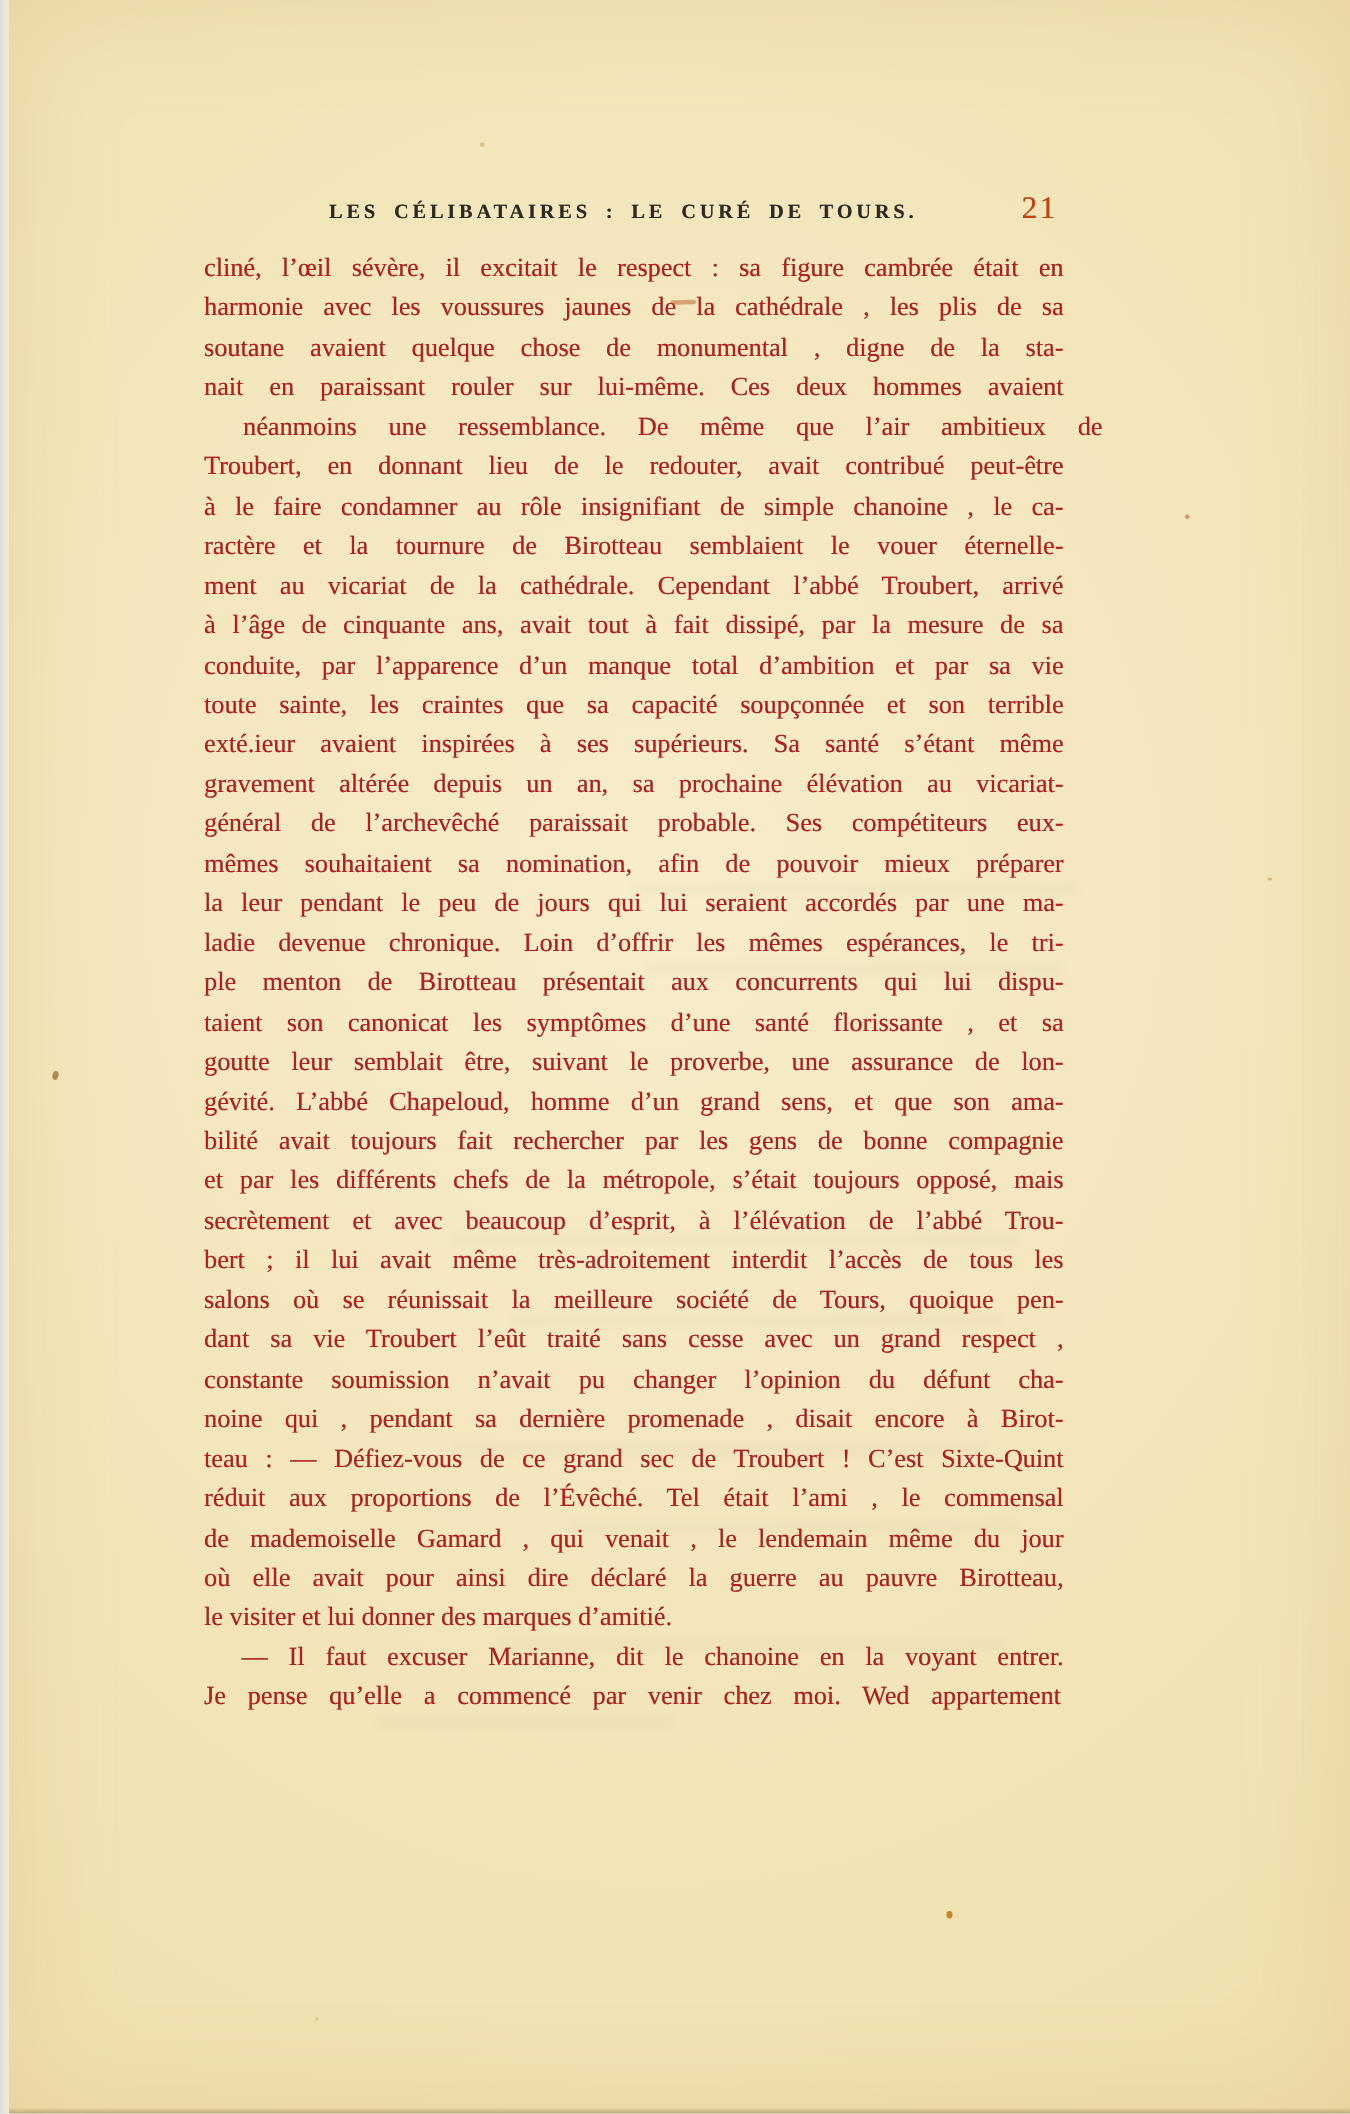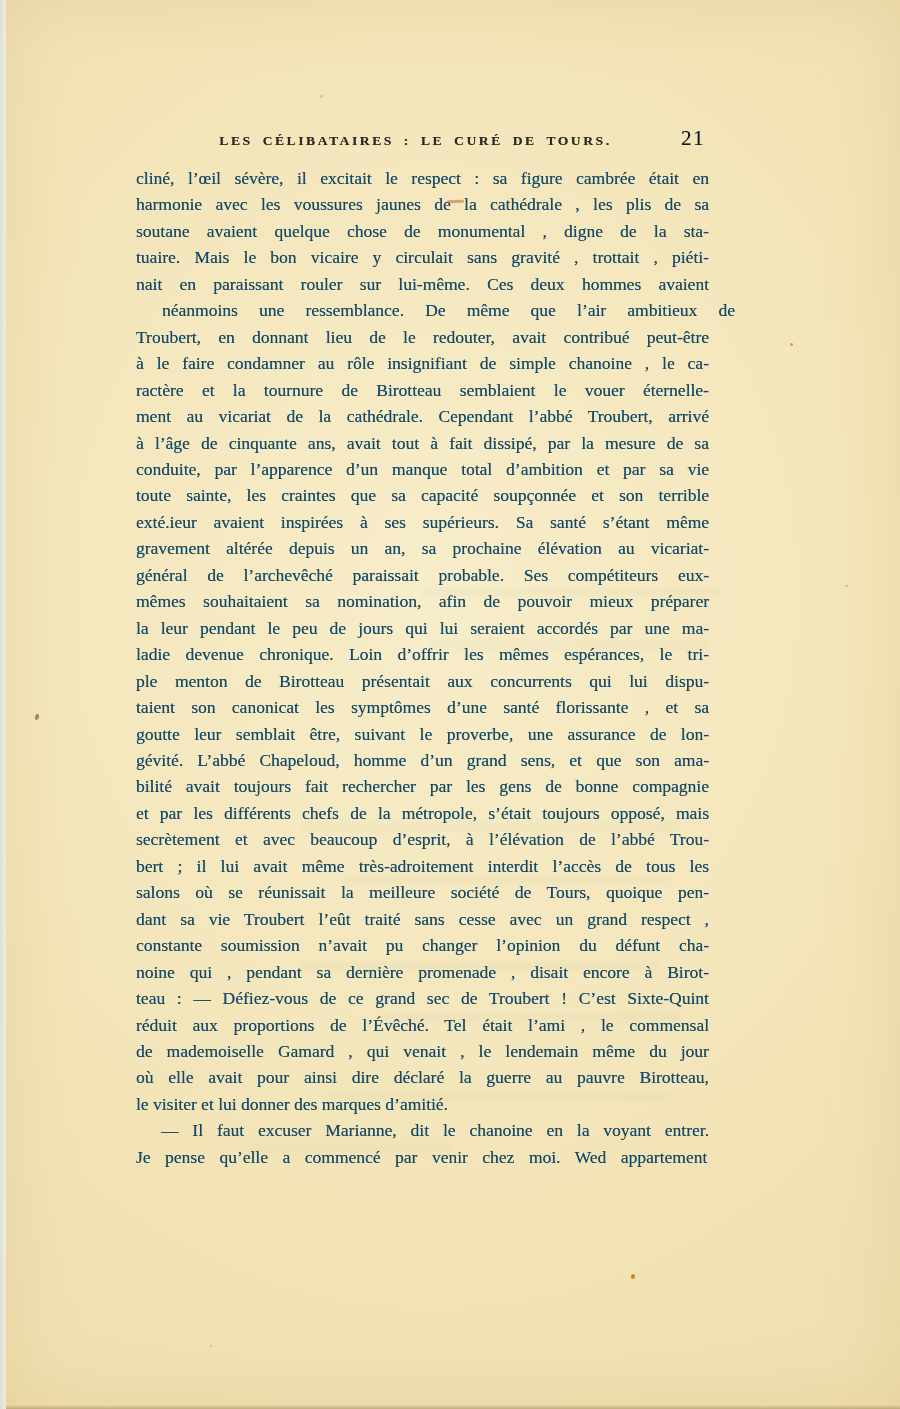--- a/index.html
+++ b/index.html
@@ -28,27 +28,27 @@
   .running-header{
     position:absolute;left:136px;top:130px;width:573px;height:28px;
   }
   .header-title{
     display:block;text-align:center;position:relative;left:-7px;top:3px;
     font-size:13.5px;font-weight:bold;letter-spacing:2.6px;word-spacing:4px;
     color:#2d2a24;text-shadow:0.2px 0.2px 0.4px rgba(45,42,36,0.55);
   }
   .page-number{
     position:absolute;right:4px;top:-4px;
-    font-size:21px;font-weight:normal;letter-spacing:1.5px;color:#0f172a;
+    font-size:21px;font-weight:normal;letter-spacing:1.5px;color:#c2410c;
     text-shadow:0.2px 0.2px 0.4px rgba(45,42,36,0.55);
   }
   
   .text-block{
     position:absolute;left:136px;top:165px;width:573px;
-    font-size:17.5px;line-height:26.45px;color:#0c4a6e;
+    font-size:17.5px;line-height:26.45px;color:#b91c1c;
     text-shadow:0.2px 0.2px 0.35px rgba(44,41,35,0.55);
   }
   .line{white-space:nowrap;}
   .line.indent{padding-left:25px;}
   
   .ghost{
     position:absolute;height:9px;border-radius:4px;
     background:rgba(123,128,102,0.55);opacity:0.065;filter:blur(2px);
   }
   
@@ -82,21 +82,20 @@
 
 <div class="running-header">
   <span class="header-title">LES CÉLIBATAIRES : LE CURÉ DE TOURS.</span>
   <span class="page-number">21</span>
 </div>
 
 <div class="text-block">
   <div class="line just"><span style="word-spacing: 9.12px;">cliné, l’œil sévère, il excitait le respect : sa figure cambrée était en</span></div>
   <div class="line just"><span style="word-spacing: 9px;">harmonie avec les voussures jaunes de la cathédrale , les plis de sa</span></div>
   <div class="line just"><span style="word-spacing: 12.83px;">soutane avaient quelque chose de monumental , digne de la sta-</span></div>
-  <div class="line just"><span style="word-spacing: 9.8px;">tuaire. Mais le bon vicaire y circulait sans gravité , trottait , piéti-</span></div>
   <div class="line just"><span style="word-spacing: 12.91px;">nait en paraissant rouler sur lui-même. Ces deux hommes avaient</span></div>
   <div class="line just"><span style="word-spacing: 16.77px; margin-left: 26px;">néanmoins une ressemblance. De même que l’air ambitieux de</span></div>
   <div class="line just"><span style="word-spacing: 12.9px;">Troubert, en donnant lieu de le redouter, avait contribué peut-être</span></div>
   <div class="line just"><span style="word-spacing: 8.51px;">à le faire condamner au rôle insignifiant de simple chanoine , le ca-</span></div>
   <div class="line just"><span style="word-spacing: 13.94px;">ractère et la tournure de Birotteau semblaient le vouer éternelle-</span></div>
   <div class="line just"><span style="word-spacing: 11.13px;">ment au vicariat de la cathédrale. Cependant l’abbé Troubert, arrivé</span></div>
   <div class="line just"><span style="word-spacing: 6.77px;">à l’âge de cinquante ans, avait tout à fait dissipé, par la mesure de sa</span></div>
   <div class="line just"><span style="word-spacing: 9.44px;">conduite, par l’apparence d’un manque total d’ambition et par sa vie</span></div>
   <div class="line just"><span style="word-spacing: 10.8px;">toute sainte, les craintes que sa capacité soupçonnée et son terrible</span></div>
   <div class="line just"><span style="word-spacing: 12.43px;">exté.ieur avaient inspirées à ses supérieurs. Sa santé s’étant même</span></div>

